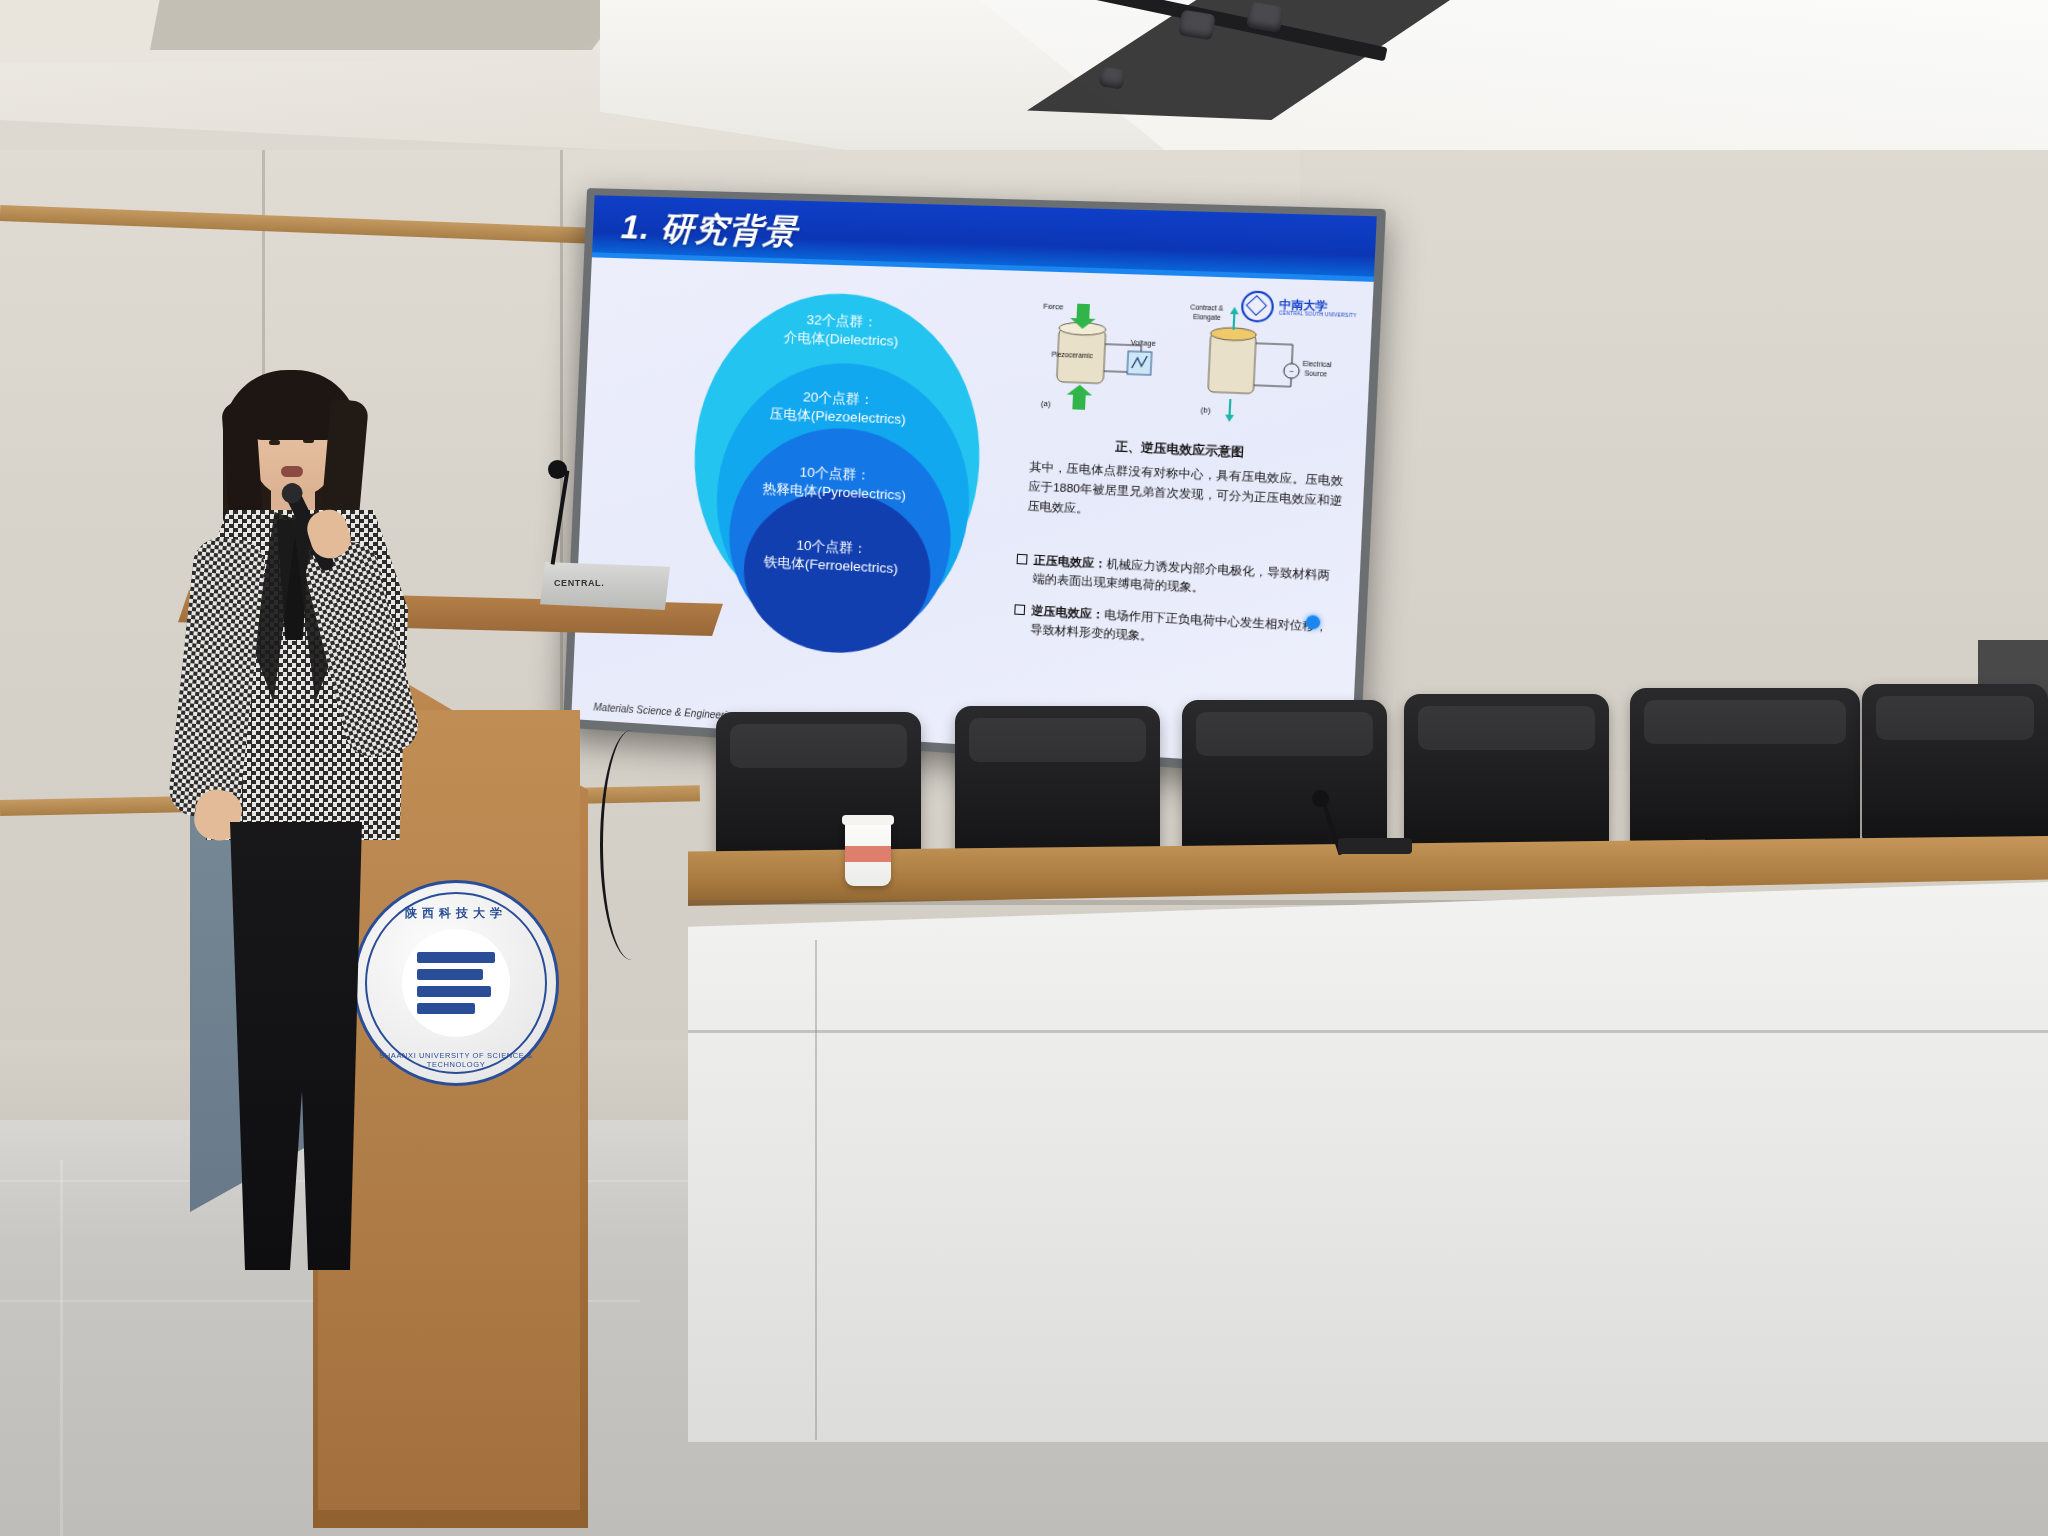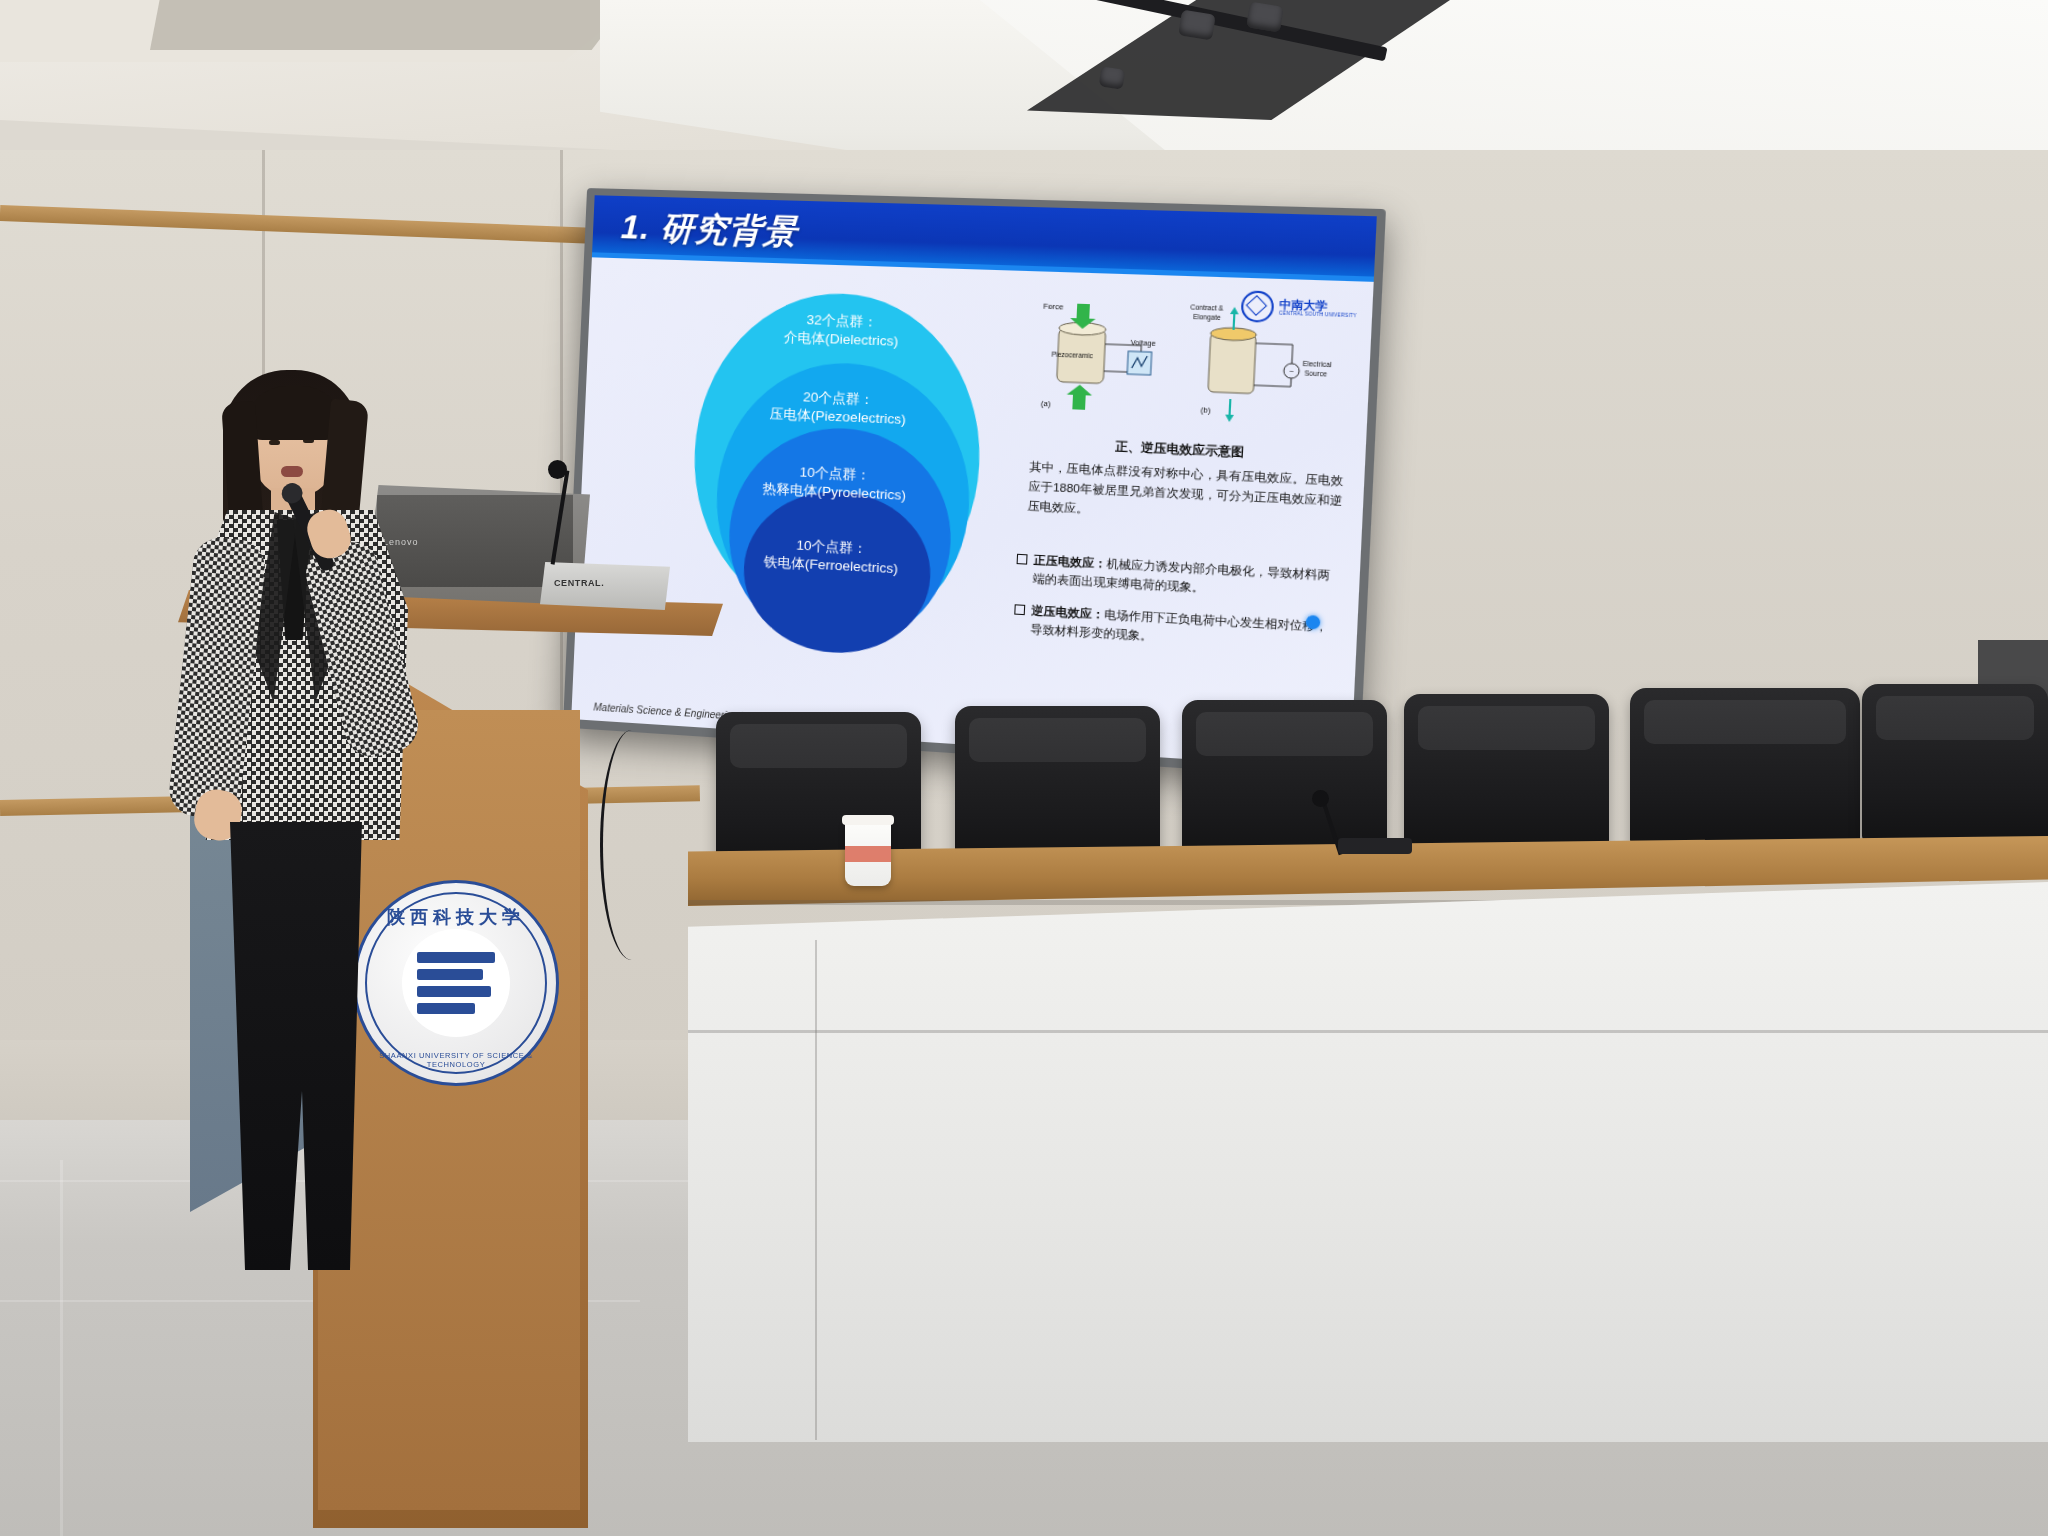--- a/index.html
+++ b/index.html
@@ -118,21 +118,21 @@
   .pod-panel{position:absolute;left:140px;top:120px;width:262px;height:800px;
      background:linear-gradient(180deg,#c08e55,#a3703d);}
   .pod-seal{position:absolute;left:175px;top:290px;width:200px;height:200px;border-radius:50%;
      background:radial-gradient(circle at 40% 36%,#fdfdfd,#e9e9ea 72%,#d7d7d8);
      border:3px solid #2a4d97;display:flex;align-items:center;justify-content:center;}
   .seal-ring{position:absolute;inset:9px;border-radius:50%;border:2px solid #2a4d97;}
   .seal-core{position:relative;width:108px;height:108px;border-radius:50%;
      background:#fff;display:flex;align-items:center;justify-content:center;overflow:hidden;}
   .seal-bars{width:78px;height:62px;position:relative;}
   .seal-bars i{position:absolute;left:0;width:78px;height:11px;background:#2a4d97;border-radius:2px;}
-  .seal-cn{position:absolute;top:22px;width:100%;text-align:center;font-size:18px;
+  .seal-cn{position:absolute;top:22px;width:100%;text-align:center;font-size:12px;
      color:#2a4d97;letter-spacing:5px;font-weight:bold;}
   .seal-en{position:absolute;bottom:14px;width:100%;text-align:center;font-size:7.5px;
      color:#2a4d97;letter-spacing:.6px;}
 
   
   .table-top{position:absolute;left:688px;top:836px;width:1360px;height:70px;
      background:linear-gradient(180deg,#c69759 0%,#ab7c41 60%,#8e6430 100%);
      clip-path:polygon(0 22%,100% 0,100% 62%,0 100%);}
   .table-front{position:absolute;left:688px;top:882px;width:1360px;height:560px;
      background:linear-gradient(180deg,#f2f2f0 0%,#e7e7e5 55%,#dcdcda 100%);
@@ -359,24 +359,20 @@
             <i style="top:17px;width:66px;"></i>
             <i style="top:34px;width:74px;"></i>
             <i style="top:51px;width:58px;"></i>
         </div>
       </div>
       <div class="seal-en">SHAANXI UNIVERSITY OF SCIENCE &amp; TECHNOLOGY</div>
     </div>
 
   </div>
 
-  <div class="laptop">
-    <div class="laptop-screen"></div>
-    <div class="laptop-logo">Lenovo</div>
-  </div>
   <div class="gonsin">
     <div class="gonsin-lbl">CENTRAL.</div>
   </div>
   <div class="stand-mic"></div>
   <div class="stand-mic-head"></div>
 
   <div id="person">
     <div class="hair-back"></div>
     <div class="face">
       <div class="eye" style="left:14px;top:40px;"></div>

